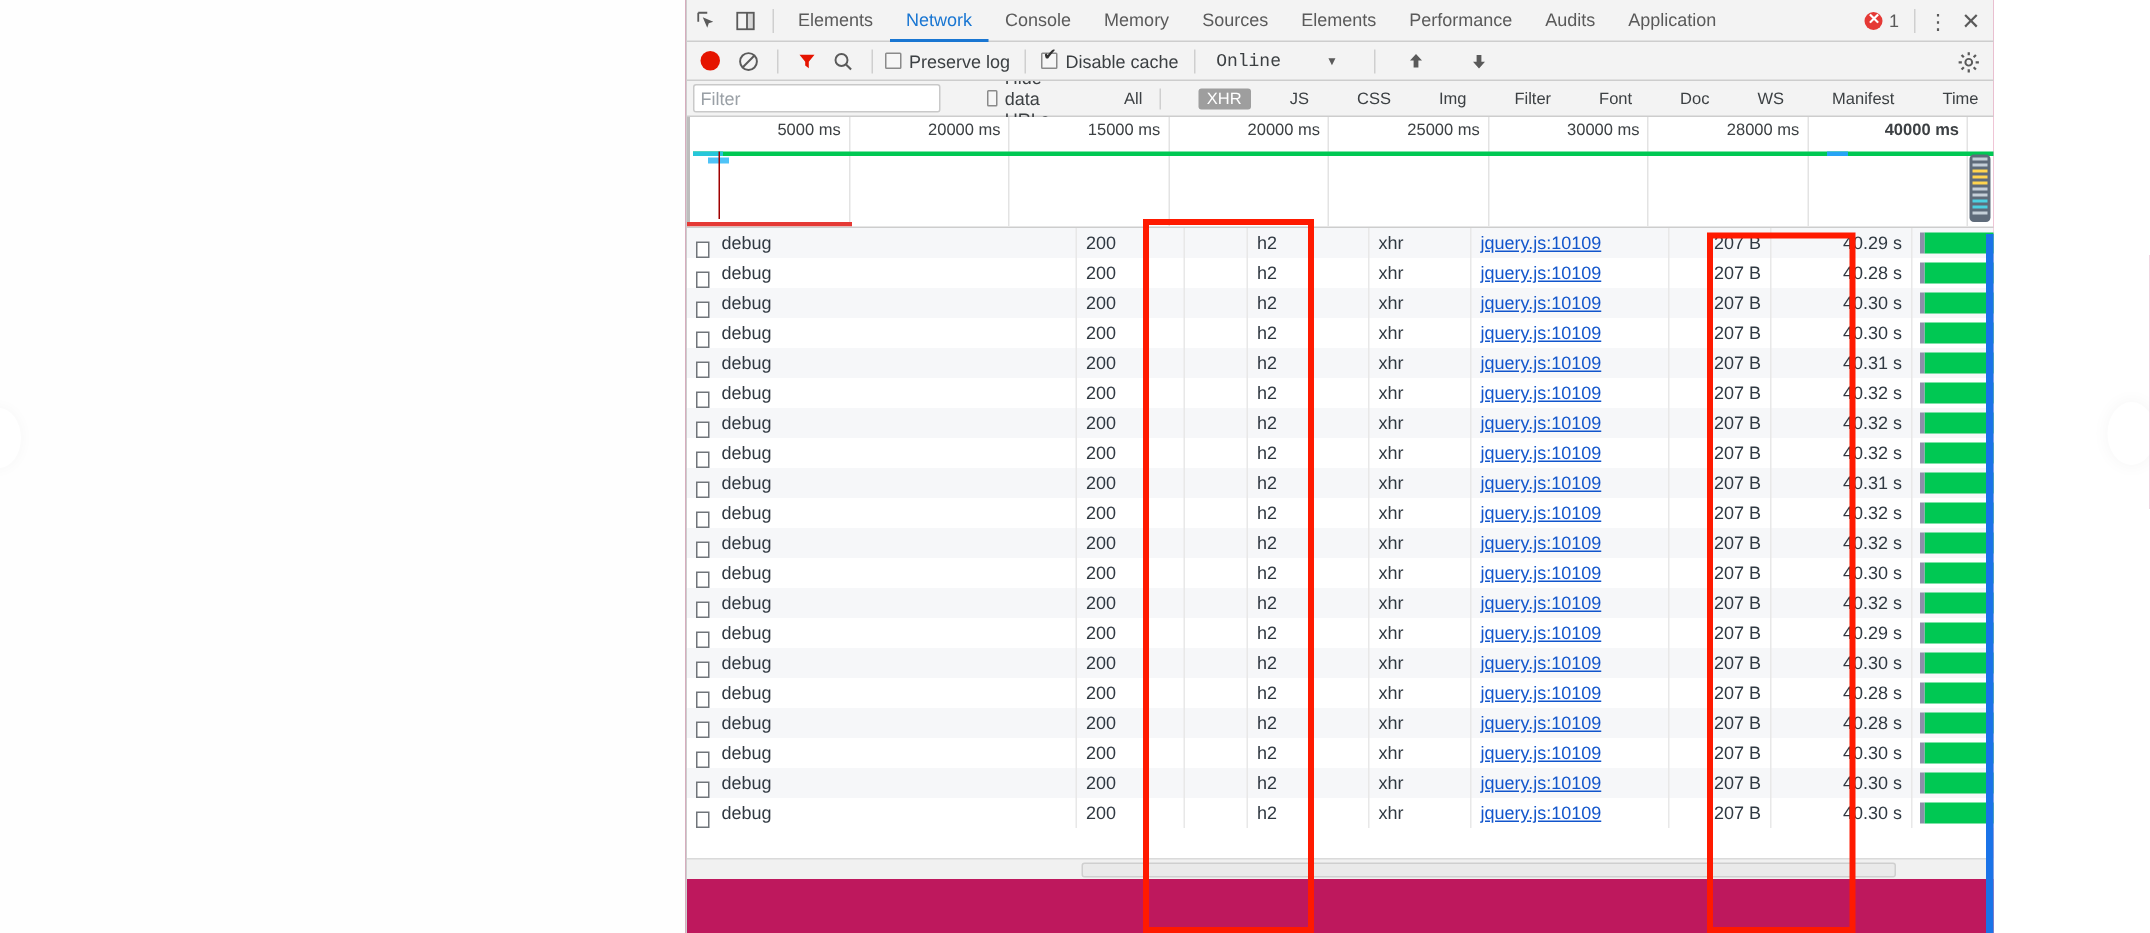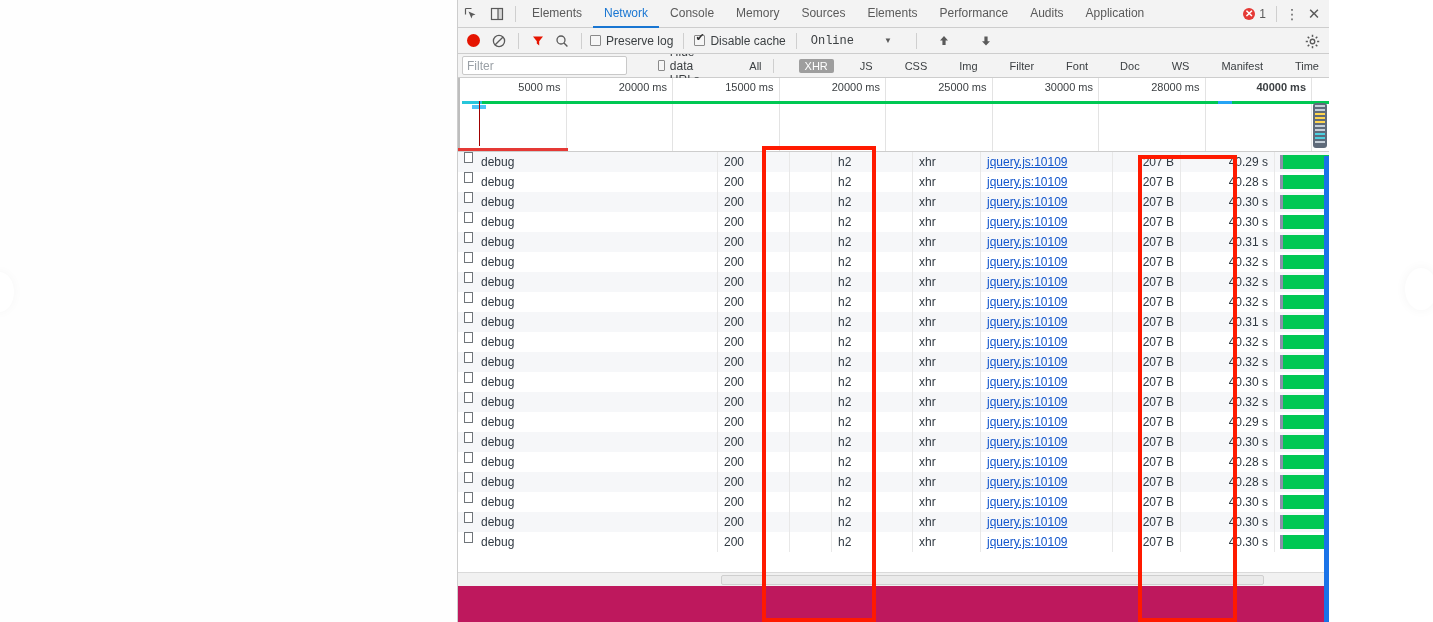--- a/index.html
+++ b/index.html
@@ -141,21 +141,21 @@
     position:absolute; right: 16px; top: 7px; width:0;height:0;
     border-left: 5px solid transparent; border-right: 5px solid transparent;
     border-bottom: 6px solid #5a5a5a;
   }
   .rows { position:relative; }
   .row { display:flex; height: 20px; font-size: 12px; align-items:center; }
   .row.odd { background: #f6f7f9; }
   .row.even { background: #ffffff; }
   .cell { padding: 0 6px; height: 20px; line-height: 20px; overflow:hidden; white-space:nowrap; border-right: 1px solid #e8e8e8;}
   .cell.num { text-align: right; }
-  .cell.name { display:flex; align-items:flex-start; gap: 8px; }
+  .cell.name { display:flex; align-items:flex-end; gap: 8px; }
   .doc-ico {
     width: 9px; height: 11px; border: 1px solid #70757a; background:#fff; display:inline-block; flex: 0 0 auto;
   }
   .init-link { color: #1155cc; text-decoration: underline; }
   .cell.wf { position:relative; border-right:none; flex: 1 1 auto; padding: 0; height: 20px; overflow:visible;}
   .bar {
     position:absolute; top: 3px; height: 14px; background: #00c853;
   }
   .bar .lead { position:absolute; left: -3px; top:0; width: 3px; height: 14px; background: #8b8fa8; }
   .wf-grid { position:absolute; top:0; bottom:0; width:1px; background:#e3e3e3; }

